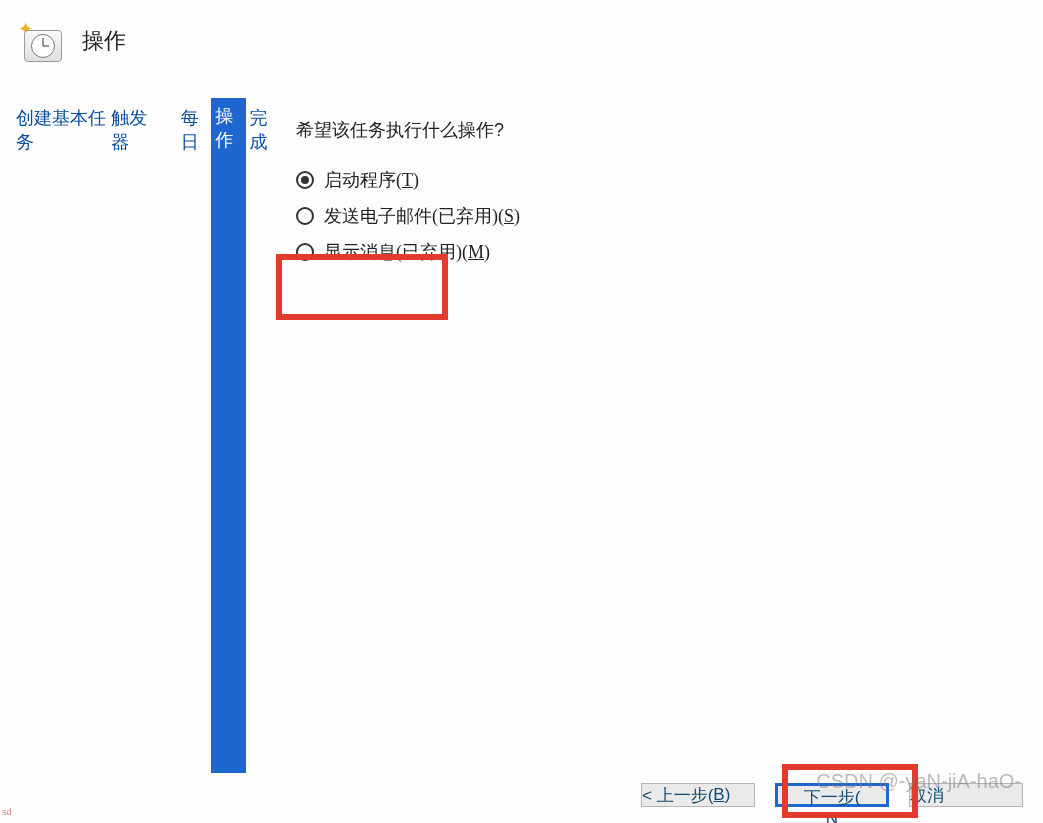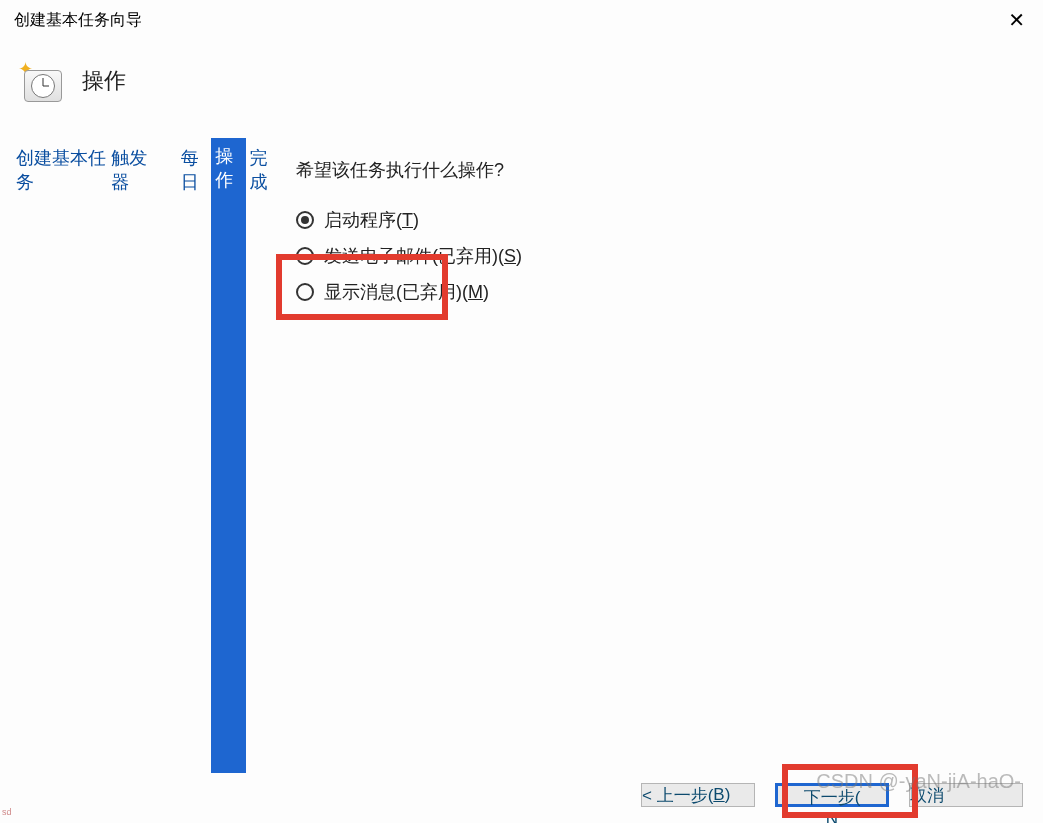--- a/index.html
+++ b/index.html
@@ -138,20 +138,21 @@
       display: flex;
       flex-direction: column;
       gap: 12px;
     }
     .option {
       display: flex;
       align-items: center;
       gap: 10px;
       font-size: 18px;
       color: #222;
+      font-family: Liberation Serif, serif;
     }
     .option .radio {
       width: 18px;
       height: 18px;
       border: 2px solid #333;
       border-radius: 50%;
       display: inline-flex;
       align-items: center;
       justify-content: center;
       flex-shrink: 0;
@@ -225,24 +226,20 @@
       font-size: 9px;
       color: #d08a8a;
       margin-top: 16px;
     }
   </style>
 </head>
 <body>
 
 <div class="window">
 
-  <div class="titlebar">
-    <span>创建基本任务向导</span>
-    <span class="close">✕</span>
-  </div>
 
   <div class="header">
     <div class="header-icon">
       <span class="sparkle">✦</span>
       <div class="clock-body">
           <div class="clock-face"></div>
         </div>
     </div>
     <div class="header-title">操作</div>
   </div>

